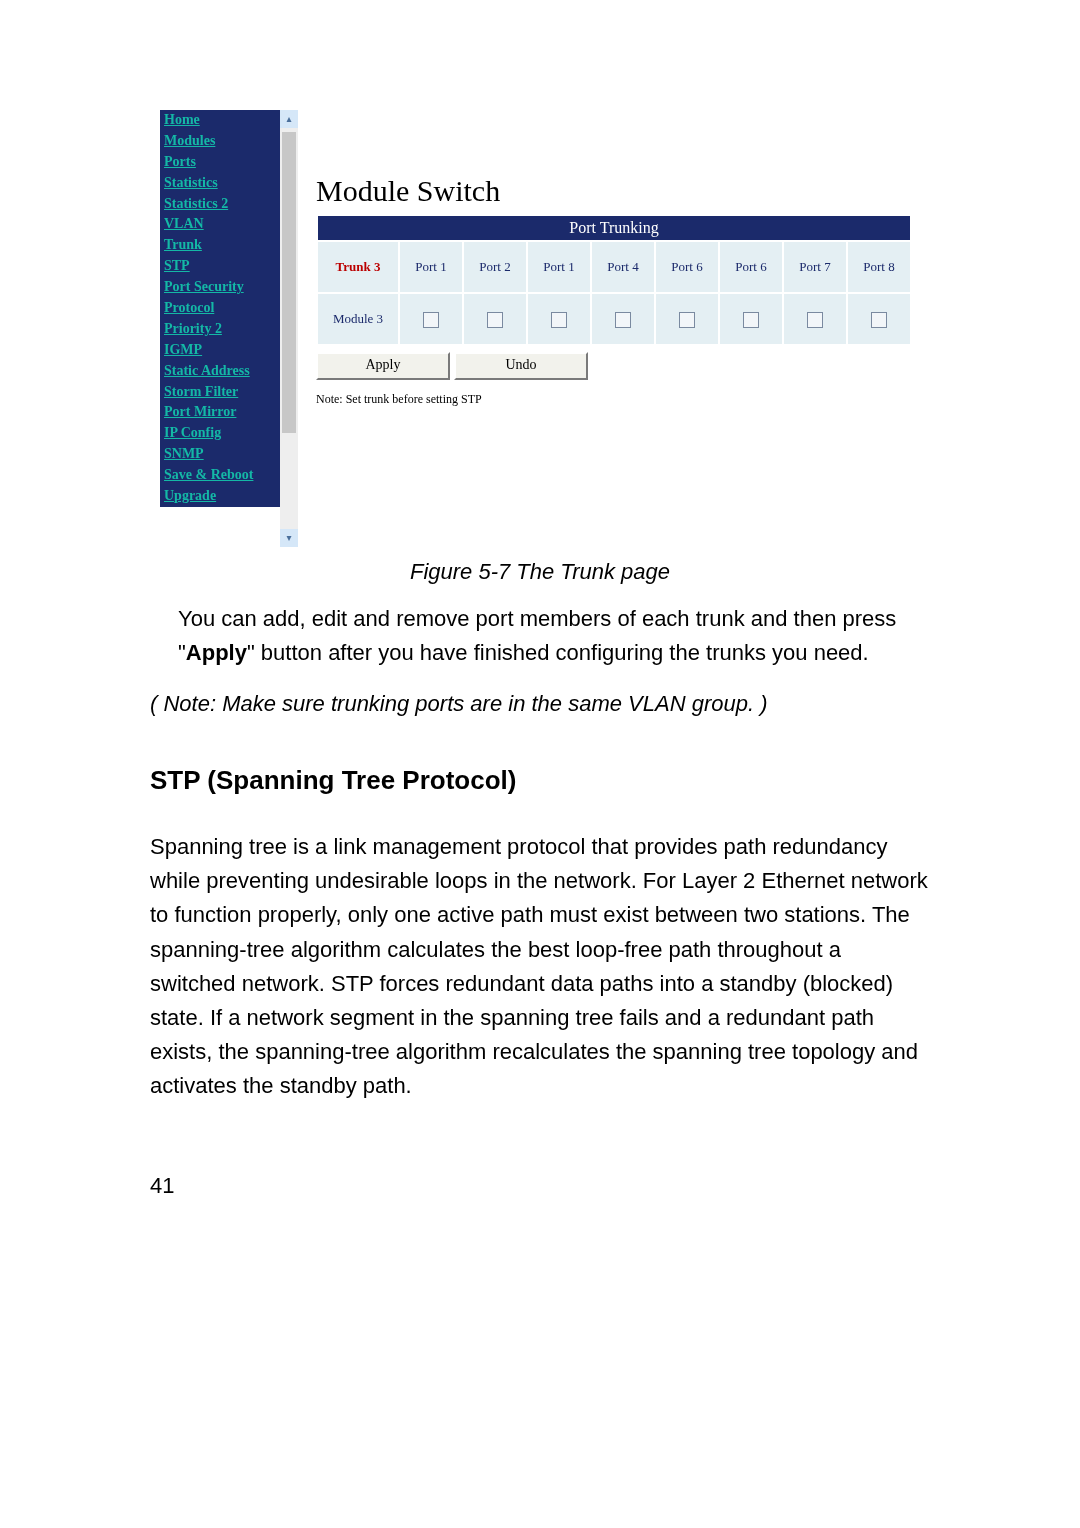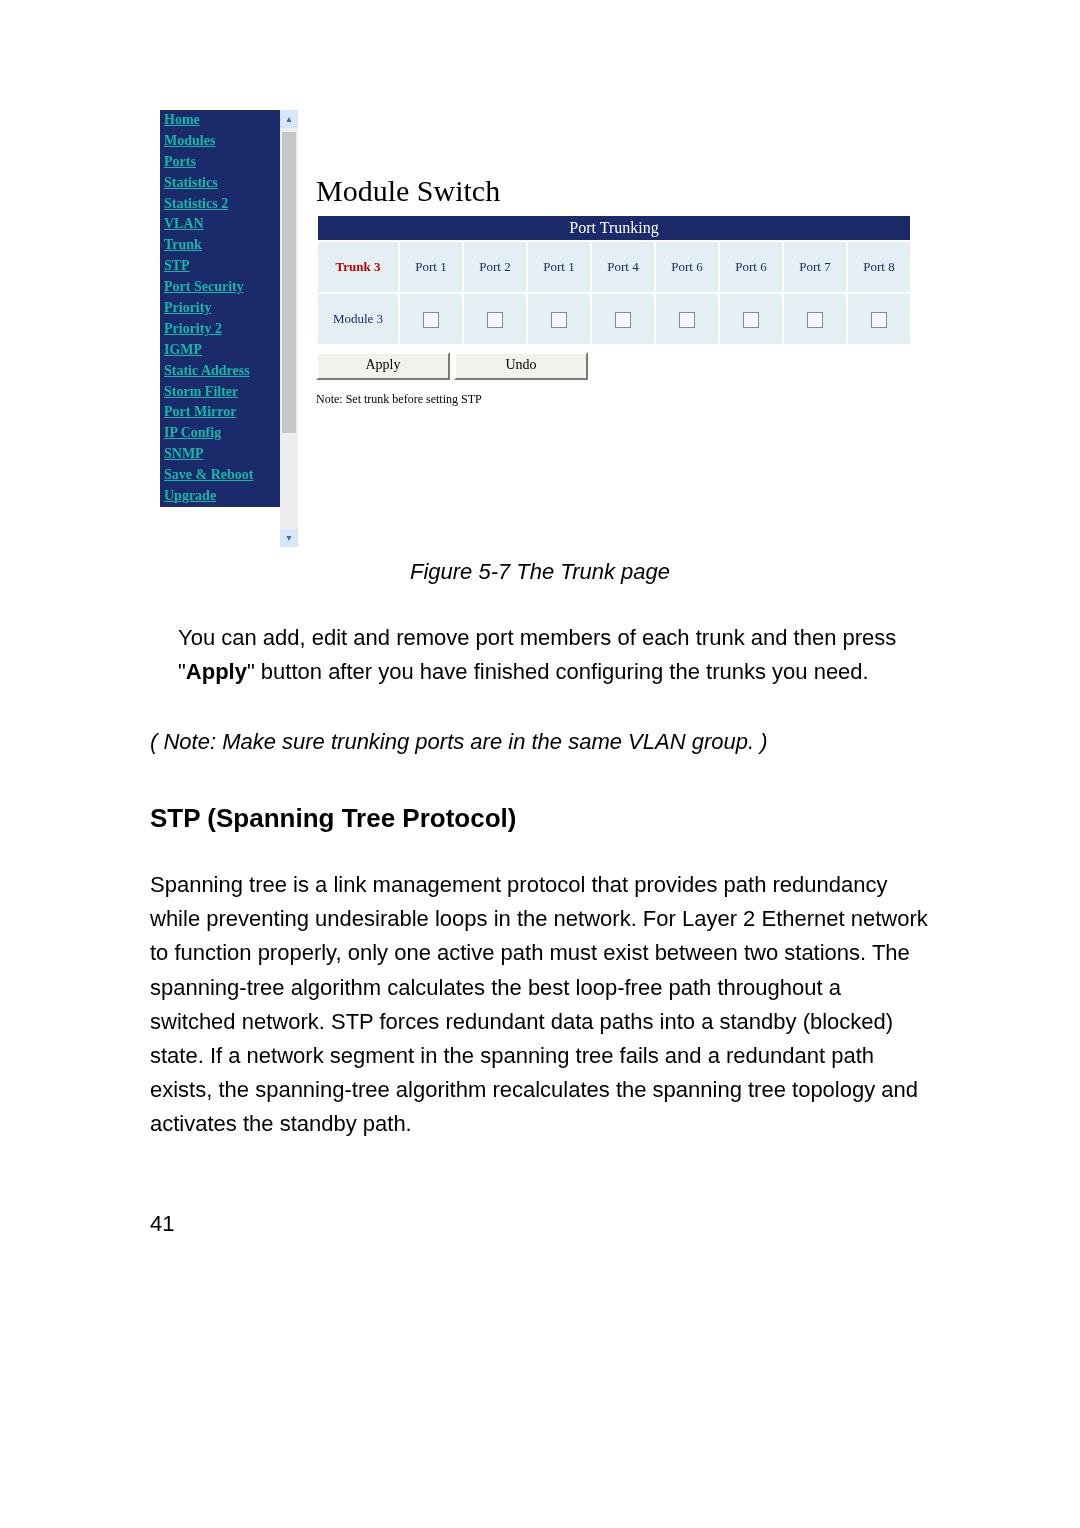--- a/index.html
+++ b/index.html
@@ -134,21 +134,21 @@
   .caption {
     text-align: center;
     font-style: italic;
     font-size: 22px;
     margin-top: 12px;
     font-family: Arial, Helvetica, sans-serif;
   }
   .body-para {
     font-size: 22px;
     line-height: 1.55;
-    margin-top: 36px;
+    margin-top: 17px;
   }
   .body-para.indent { margin-left: 28px; }
   .body-para .bold { font-weight: bold; }
   .sec-head {
     font-size: 26px;
     font-weight: bold;
     margin-top: 44px;
   }
   .page-num {
     text-align: left;
@@ -168,21 +168,21 @@
       <div class="sidebar">
         <div class="sidebar-item"><a>Home</a></div>
         <div class="sidebar-item"><a>Modules</a></div>
         <div class="sidebar-item"><a>Ports</a></div>
         <div class="sidebar-item"><a>Statistics</a></div>
         <div class="sidebar-item"><a>Statistics 2</a></div>
         <div class="sidebar-item"><a>VLAN</a></div>
         <div class="sidebar-item"><a>Trunk</a></div>
         <div class="sidebar-item"><a>STP</a></div>
         <div class="sidebar-item"><a>Port Security</a></div>
-        <div class="sidebar-item"><a>Priority</a></div>
+        <div class="sidebar-item"><a>Protocol</a></div>
         <div class="sidebar-item"><a>Priority 2</a></div>
         <div class="sidebar-item"><a>IGMP</a></div>
         <div class="sidebar-item"><a>Static Address</a></div>
         <div class="sidebar-item"><a>Storm Filter</a></div>
         <div class="sidebar-item"><a>Port Mirror</a></div>
         <div class="sidebar-item"><a>IP Config</a></div>
         <div class="sidebar-item"><a>SNMP</a></div>
         <div class="sidebar-item"><a>Save &amp; Reboot</a></div>
         <div class="sidebar-item"><a>Upgrade</a></div>
       </div>

